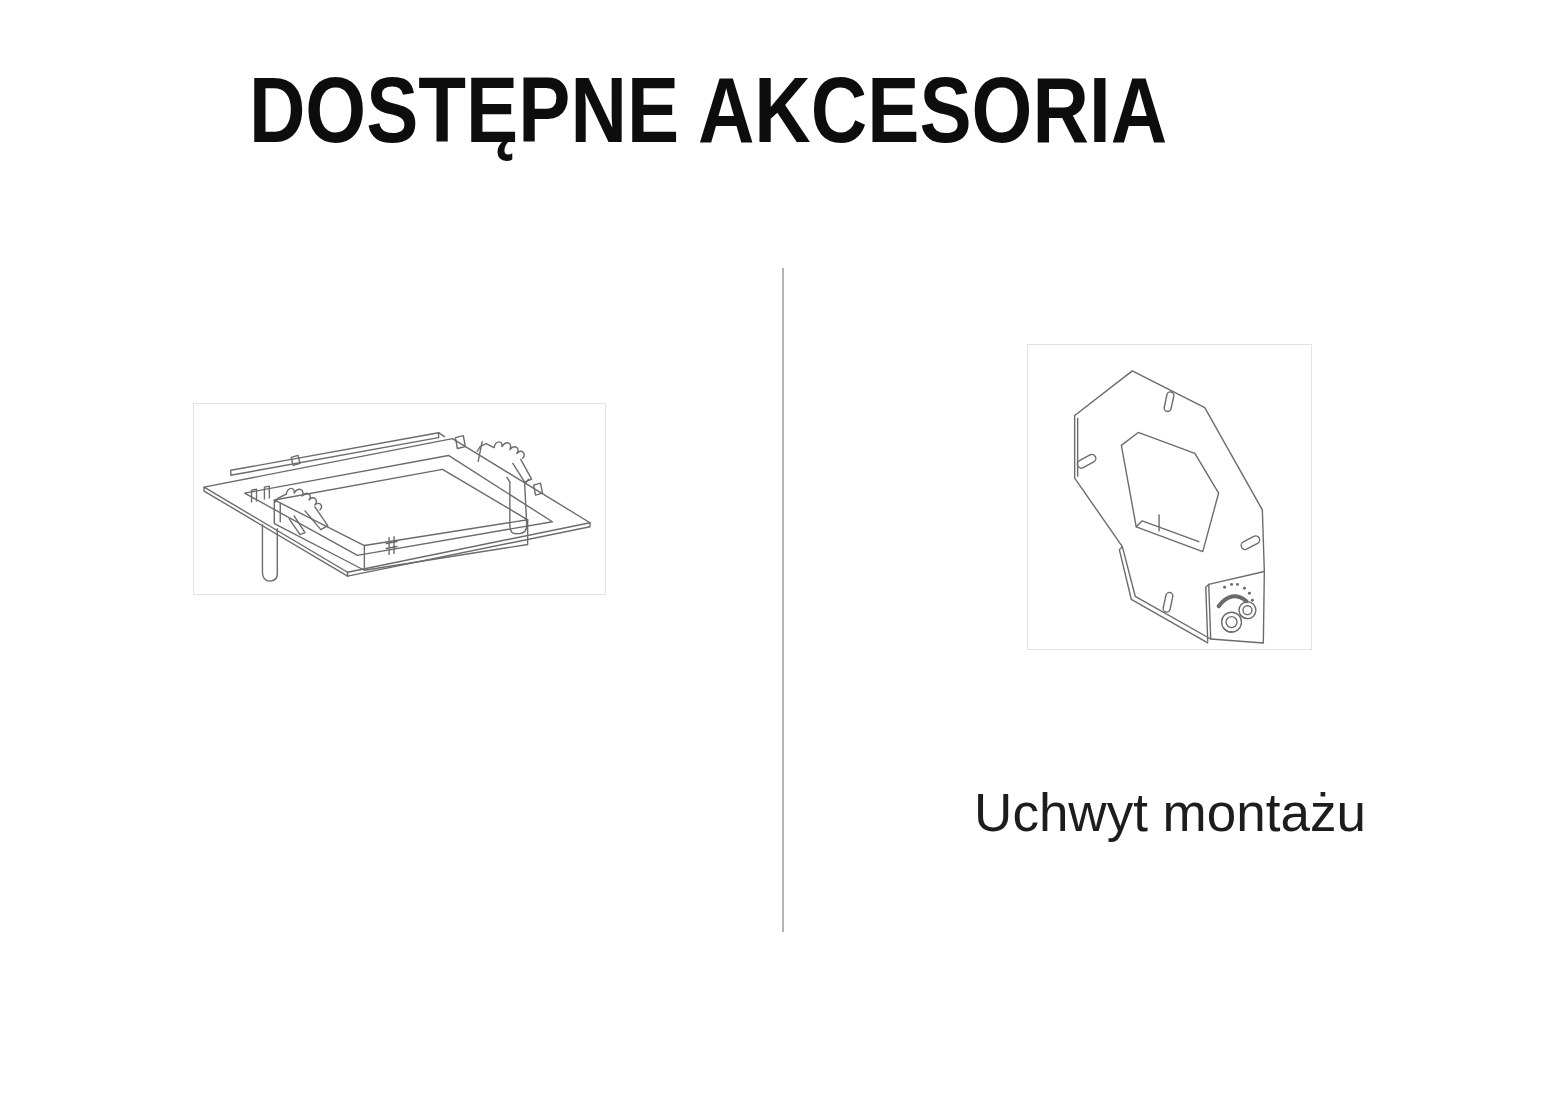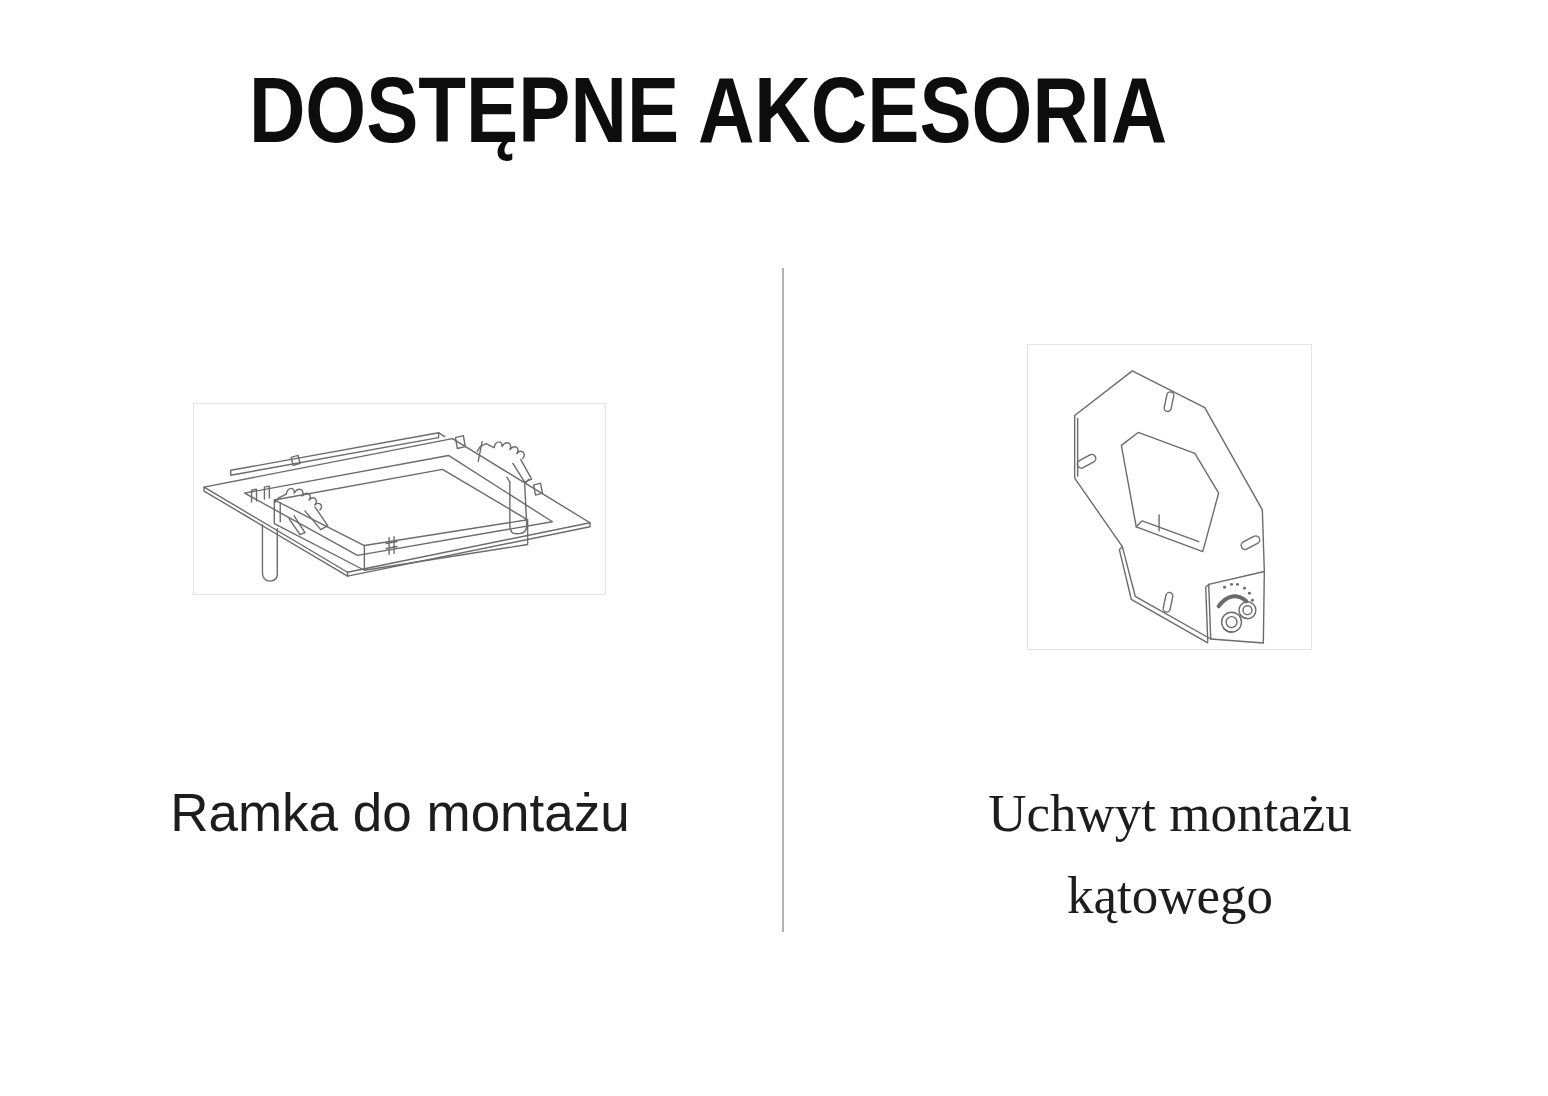--- a/index.html
+++ b/index.html
@@ -53,21 +53,21 @@
     position:absolute;
     top:772px;
     width:620px;
     text-align:center;
     font-size:53px;
     line-height:82px;
     font-weight:400;
     color:var(--caption-text);
   }
   .caption-left{left:90px;}
-  .caption-right{left:860px;font-family:Liberation Serif, serif;}
+  .caption-right{left:860px;}
 </style>
 </head>
 <body>
 
 <div class="page">
 
   <h1 class="title">DOSTĘPNE AKCESORIA</h1>
 
   <div class="figure figure-left">
     <svg width="411" height="190" viewBox="0 0 413 192" aria-hidden="true">
@@ -151,21 +151,19 @@
         <circle cx="221" cy="267" r="8.5"></circle>
         <circle cx="221" cy="267" r="4.5"></circle>
         <path d="M214,272 q3,3 7,3.5"></path>
       </g>
     </svg>
   </div>
 
   <div class="divider"></div>
 
   <div class="caption caption-left">
-    <div>Ramka do montażu</div>
   </div>
 
   <div class="caption caption-right">
     <div>Uchwyt montażu</div>
-    <div>kątowego</div>
   </div>
 
 </div>
 
 </body></html>

